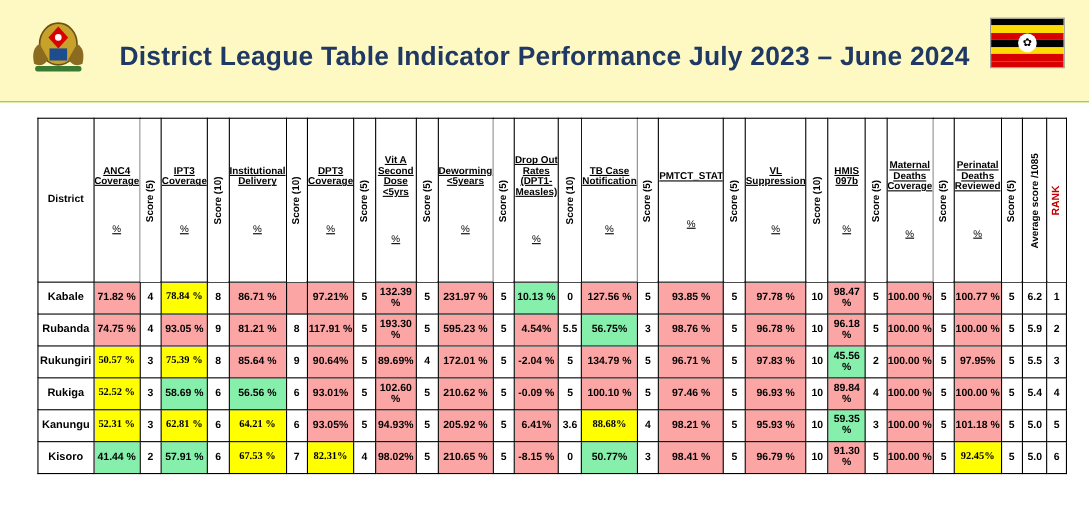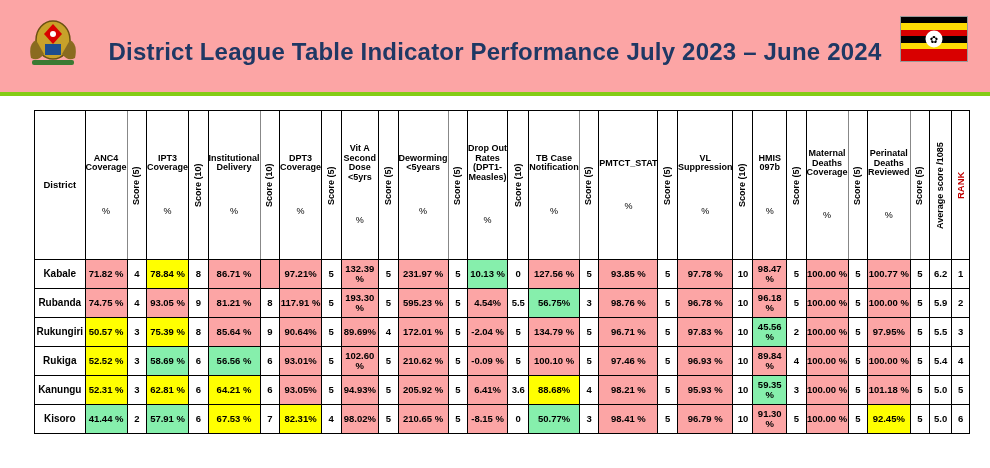--- a/index.html
+++ b/index.html
@@ -12,22 +12,22 @@
     width: 990px;
     height: 468px;
     background: #ffffff;
     position: relative;
     overflow: hidden;
     box-sizing: border-box;
   }
   .header {
     height: 92px;
     position: relative;
-    background: #fca5a5;
-    border-bottom: 4px solid #84cc16;
+    background: #fef9c3;
+    border-bottom: 1px solid #84cc16;
   }
   .crest {
     position: absolute;
     left: 22px;
     top: 14px;
     width: 62px;
     height: 62px;
   }
   .flag {
     position: absolute;
@@ -110,32 +110,33 @@
   th.rank-head {
     writing-mode: vertical-rl;
     transform: rotate(180deg);
     color: #C00000;
     font-size: 9.5px;
     white-space: nowrap;
   }
   th.group {
     vertical-align: middle;
     font-size: 9px;
+    text-decoration: underline;
   }
   tbody td {
     height: 28px;
     font-size: 9.5px;
   }
   td.district {
     text-align: left;
     padding-left: 3px;
     font-size: 10px;
   }
   .g  { background: #fca5a5; color: #000; }
-  .y  { background: #FFFF00; color: #000; }
+  .y  { background: #FFFF00; color: #000; font-family: Liberation Serif, serif; }
   .r  { background: #86efac; color: #000; }
   .w  { background: #FFFFFF; color: #000; }
   .colw-district { width: 52px; }
   .colw-pct { width: 40px; }
   .colw-score { width: 26px; }
   .colw-avg { width: 28px; }
   .colw-rank { width: 22px; }
 </style>
 </head>
 <body>

